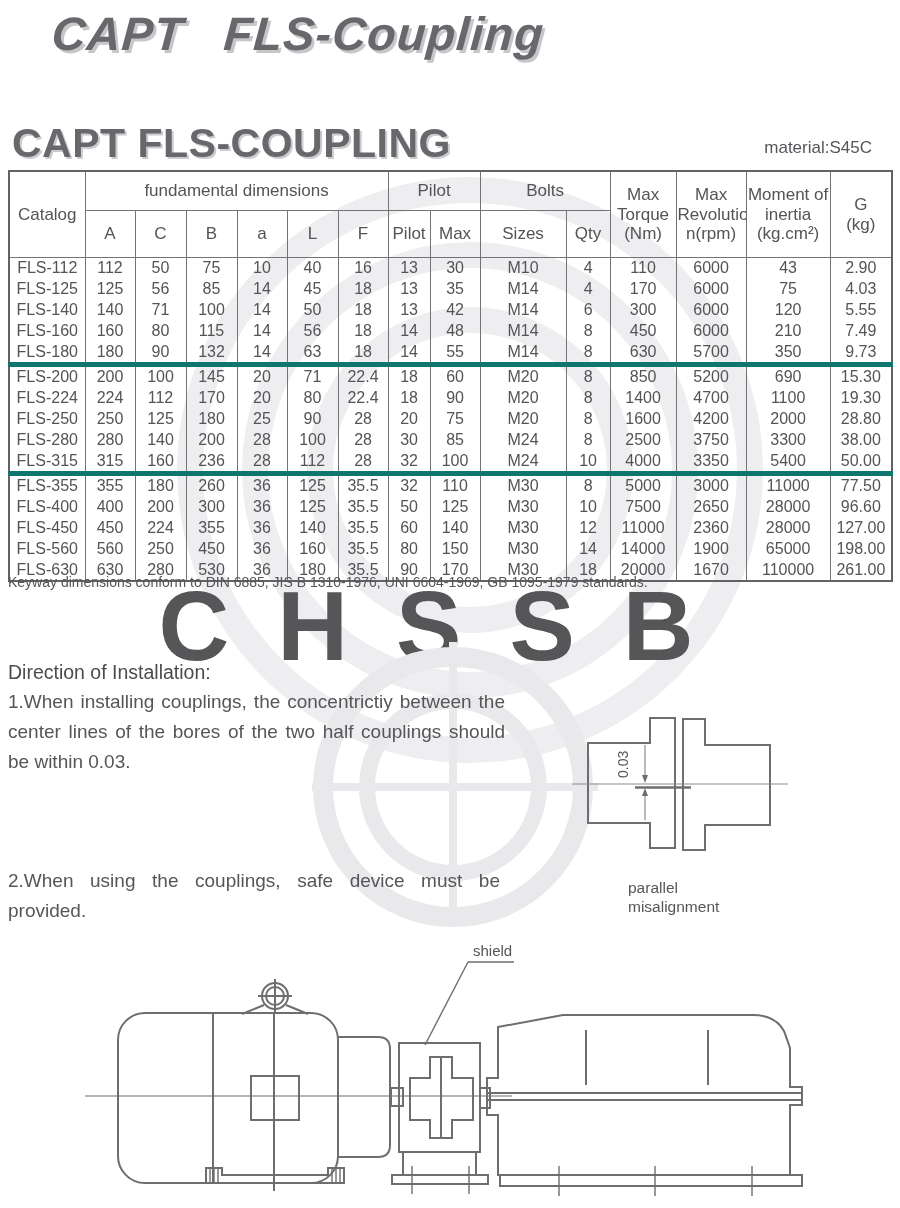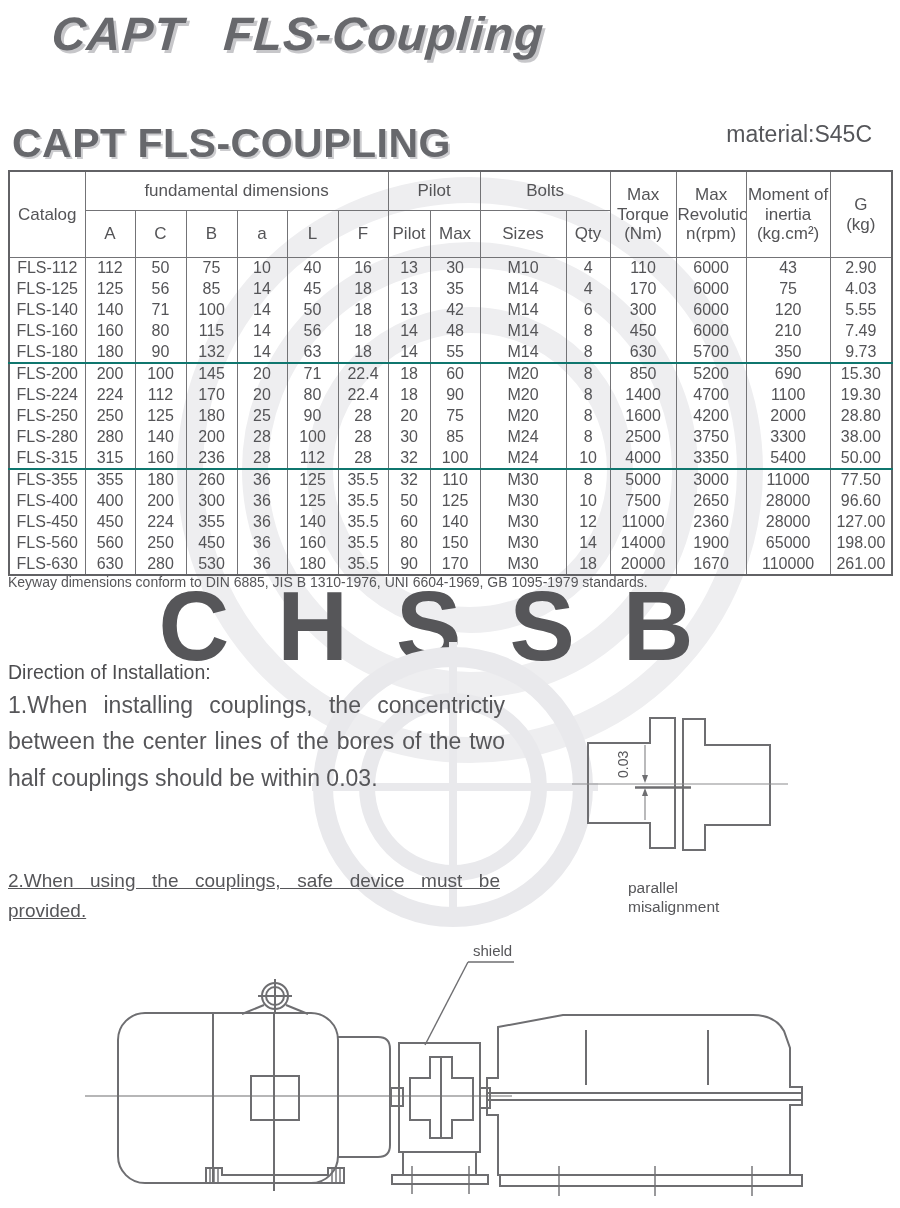--- a/index.html
+++ b/index.html
@@ -15,57 +15,57 @@
     font-size:47px; font-weight:bold; font-style:italic;
     color:#67686c; letter-spacing:1px; word-spacing:26px;
     text-shadow:3px 3px 0 #c7c7ca; transform:skewX(-4deg); white-space:nowrap;
   }
   .title {
     position:absolute; left:12px; top:120px;
     font-size:41px; font-weight:bold; color:#67686c; letter-spacing:0.5px;
     text-shadow:2px 2px 0 #cccccf; white-space:nowrap;
   }
   .material {
-    position:absolute; right:28px; top:121px; font-size:23px; color:#55565a;
+    position:absolute; right:28px; top:138px; font-size:17px; color:#55565a;
   }
 
   .spec-table {
     position:absolute; left:8px; top:170px;
     border-collapse:collapse; table-layout:fixed; width:884px;
     border:2px solid #626265;
   }
   .spec-table th, .spec-table td {
     border:1px solid #737376; font-weight:normal; text-align:center;
     color:#545457; overflow:hidden;
   }
   .spec-table thead th { font-size:17px; line-height:1.15; padding:2px 1px; }
   .spec-table thead tr.h1 th { height:34px; }
   .spec-table thead tr.h2 th { height:42px; }
   .spec-table tbody td {
     border-top:none; border-bottom:none;
     font-size:16px; height:20.8px; padding:0;
   }
-  .spec-table tbody tr.group-start td { border-top:2px solid #0f766e; }
+  .spec-table tbody tr.group-start td { border-top:5px solid #0f766e; }
   .pre { white-space:pre-line; }
 
   .keyway {
     position:absolute; left:8px; top:573px; width:664px;
     font-size:14px; line-height:1.33; color:#565659;
   }
   .inst-head {
     position:absolute; left:8px; top:661px;
     font-size:19.5px; font-weight:normal; color:#4c4c4f;
   }
   .inst-p1 {
     position:absolute; left:8px; top:687px; width:497px;
-    font-size:23px; line-height:1.58; text-align:justify; color:#565659;
+    font-size:19px; line-height:1.58; text-align:justify; color:#565659;
   }
   .inst-p2 {
     position:absolute; left:8px; top:866px; width:492px;
-    font-size:19px; line-height:1.58; text-align:justify; color:#565659;text-decoration:underline;
+    font-size:19px; line-height:1.58; text-align:justify; color:#565659;
   }
 
   svg text { font-family:"Liberation Sans", sans-serif; fill:#565659; }
   .diag { position:absolute; left:560px; top:690px; }
   .draw { position:absolute; left:70px; top:935px; }
 </style>
 </head>
 <body>
 <div id="page">
 

